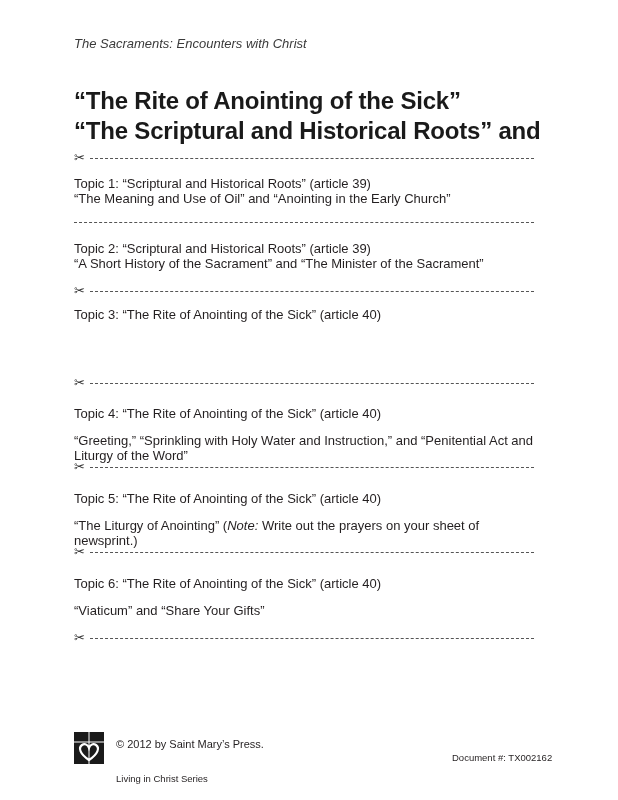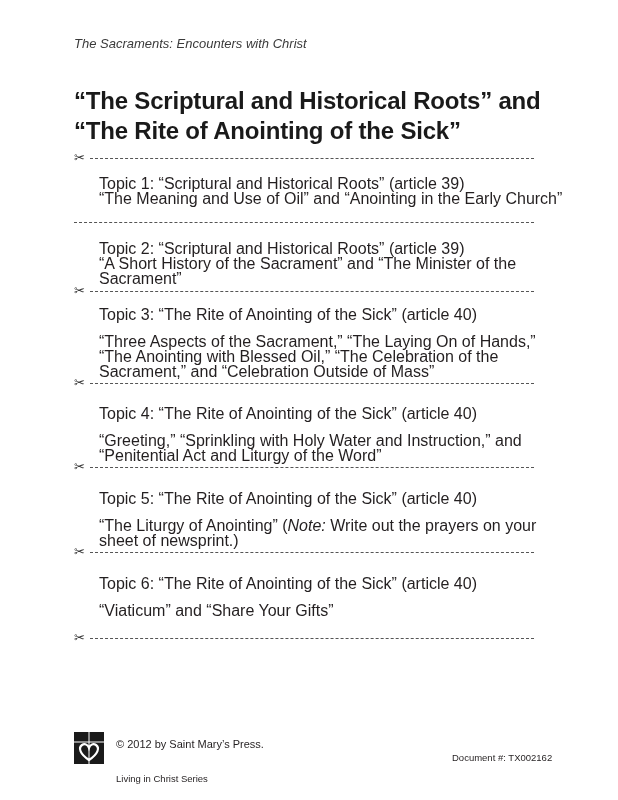--- a/index.html
+++ b/index.html
@@ -3,35 +3,35 @@
 <meta charset="utf-8">
 <style>
   html, body { margin:0; padding:0; background:#fff; }
   body { width:618px; height:800px; position:relative; overflow:hidden;
          font-family:"Liberation Sans", sans-serif; color:#231f20; }
   .header { position:absolute; left:74px; top:36px; font-size:13px; font-style:italic; color:#3a3a3a;text-align:center; }
   .title { position:absolute; left:74px; top:86px; width:520px; font-size:24px; font-weight:bold; line-height:30px; color:#1a1a1a; letter-spacing:-0.2px; }
   .cut { position:absolute; left:74px; height:12px; width:460px; display:flex; align-items:center; }
   .cut .sc { font-size:13px; width:14px; color:#333; margin-right:2px; line-height:12px; }
   .cut .dash { flex:1; border-top:1px dashed #555; height:0; }
-  .txt { position:absolute; left:74px; font-size:16px; line-height:15px; color:#231f20; width:470px;margin-left:25px; }
+  .txt { position:absolute; left:74px; font-size:13px; line-height:15px; color:#231f20; width:470px; }
   .footer-logo { position:absolute; left:74px; top:732px; width:30px; height:32px; background:#1a1a1a; }
   .footer-logo svg { display:block; }
   .footer-c { position:absolute; left:116px; top:738px; font-size:11px; color:#231f20;text-align:right; }
   .footer-s { position:absolute; left:116px; top:755px; font-size:9.5px; color:#231f20;margin-top:18px; }
   .docnum { position:absolute; left:452px; top:752px; font-size:9.5px; color:#231f20; }
 </style>
 </head>
 <body>
 
 <div class="header">The Sacraments: Encounters with Christ</div>
 
 <div class="title">
+  <div>“The Rite of Anointing of the Sick”</div>
   <div>“The Scriptural and Historical Roots” and</div>
-  <div>“The Rite of Anointing of the Sick”</div>
 </div>
 
 <div class="cut" style="top:152px">
     <span class="sc">✂</span>
     <span class="dash"></span>
   </div>
 <div class="cut" style="top:216px">
     <span class="dash"></span>
   </div>
 <div class="cut" style="top:285px">
@@ -61,21 +61,20 @@
 </div>
 
 <div class="txt" style="top:241px">
   <div>Topic 2: “Scriptural and Historical Roots” (article 39)</div>
   <div>“A Short History of the Sacrament” and “The Minister of the Sacrament”</div>
 </div>
 
 <div class="txt" style="top:307px">
   <div>Topic 3: “The Rite of Anointing of the Sick” (article 40)</div>
   <div style="height:12px"></div>
-  <div>“Three Aspects of the Sacrament,” “The Laying On of Hands,” “The Anointing with Blessed Oil,” “The Celebration of the Sacrament,” and “Celebration Outside of Mass”</div>
 </div>
 
 <div class="txt" style="top:406px">
   <div>Topic 4: “The Rite of Anointing of the Sick” (article 40)</div>
   <div style="height:12px"></div>
   <div>“Greeting,” “Sprinkling with Holy Water and Instruction,” and “Penitential Act and Liturgy of the Word”</div>
 </div>
 
 <div class="txt" style="top:491px">
   <div>Topic 5: “The Rite of Anointing of the Sick” (article 40)</div>

